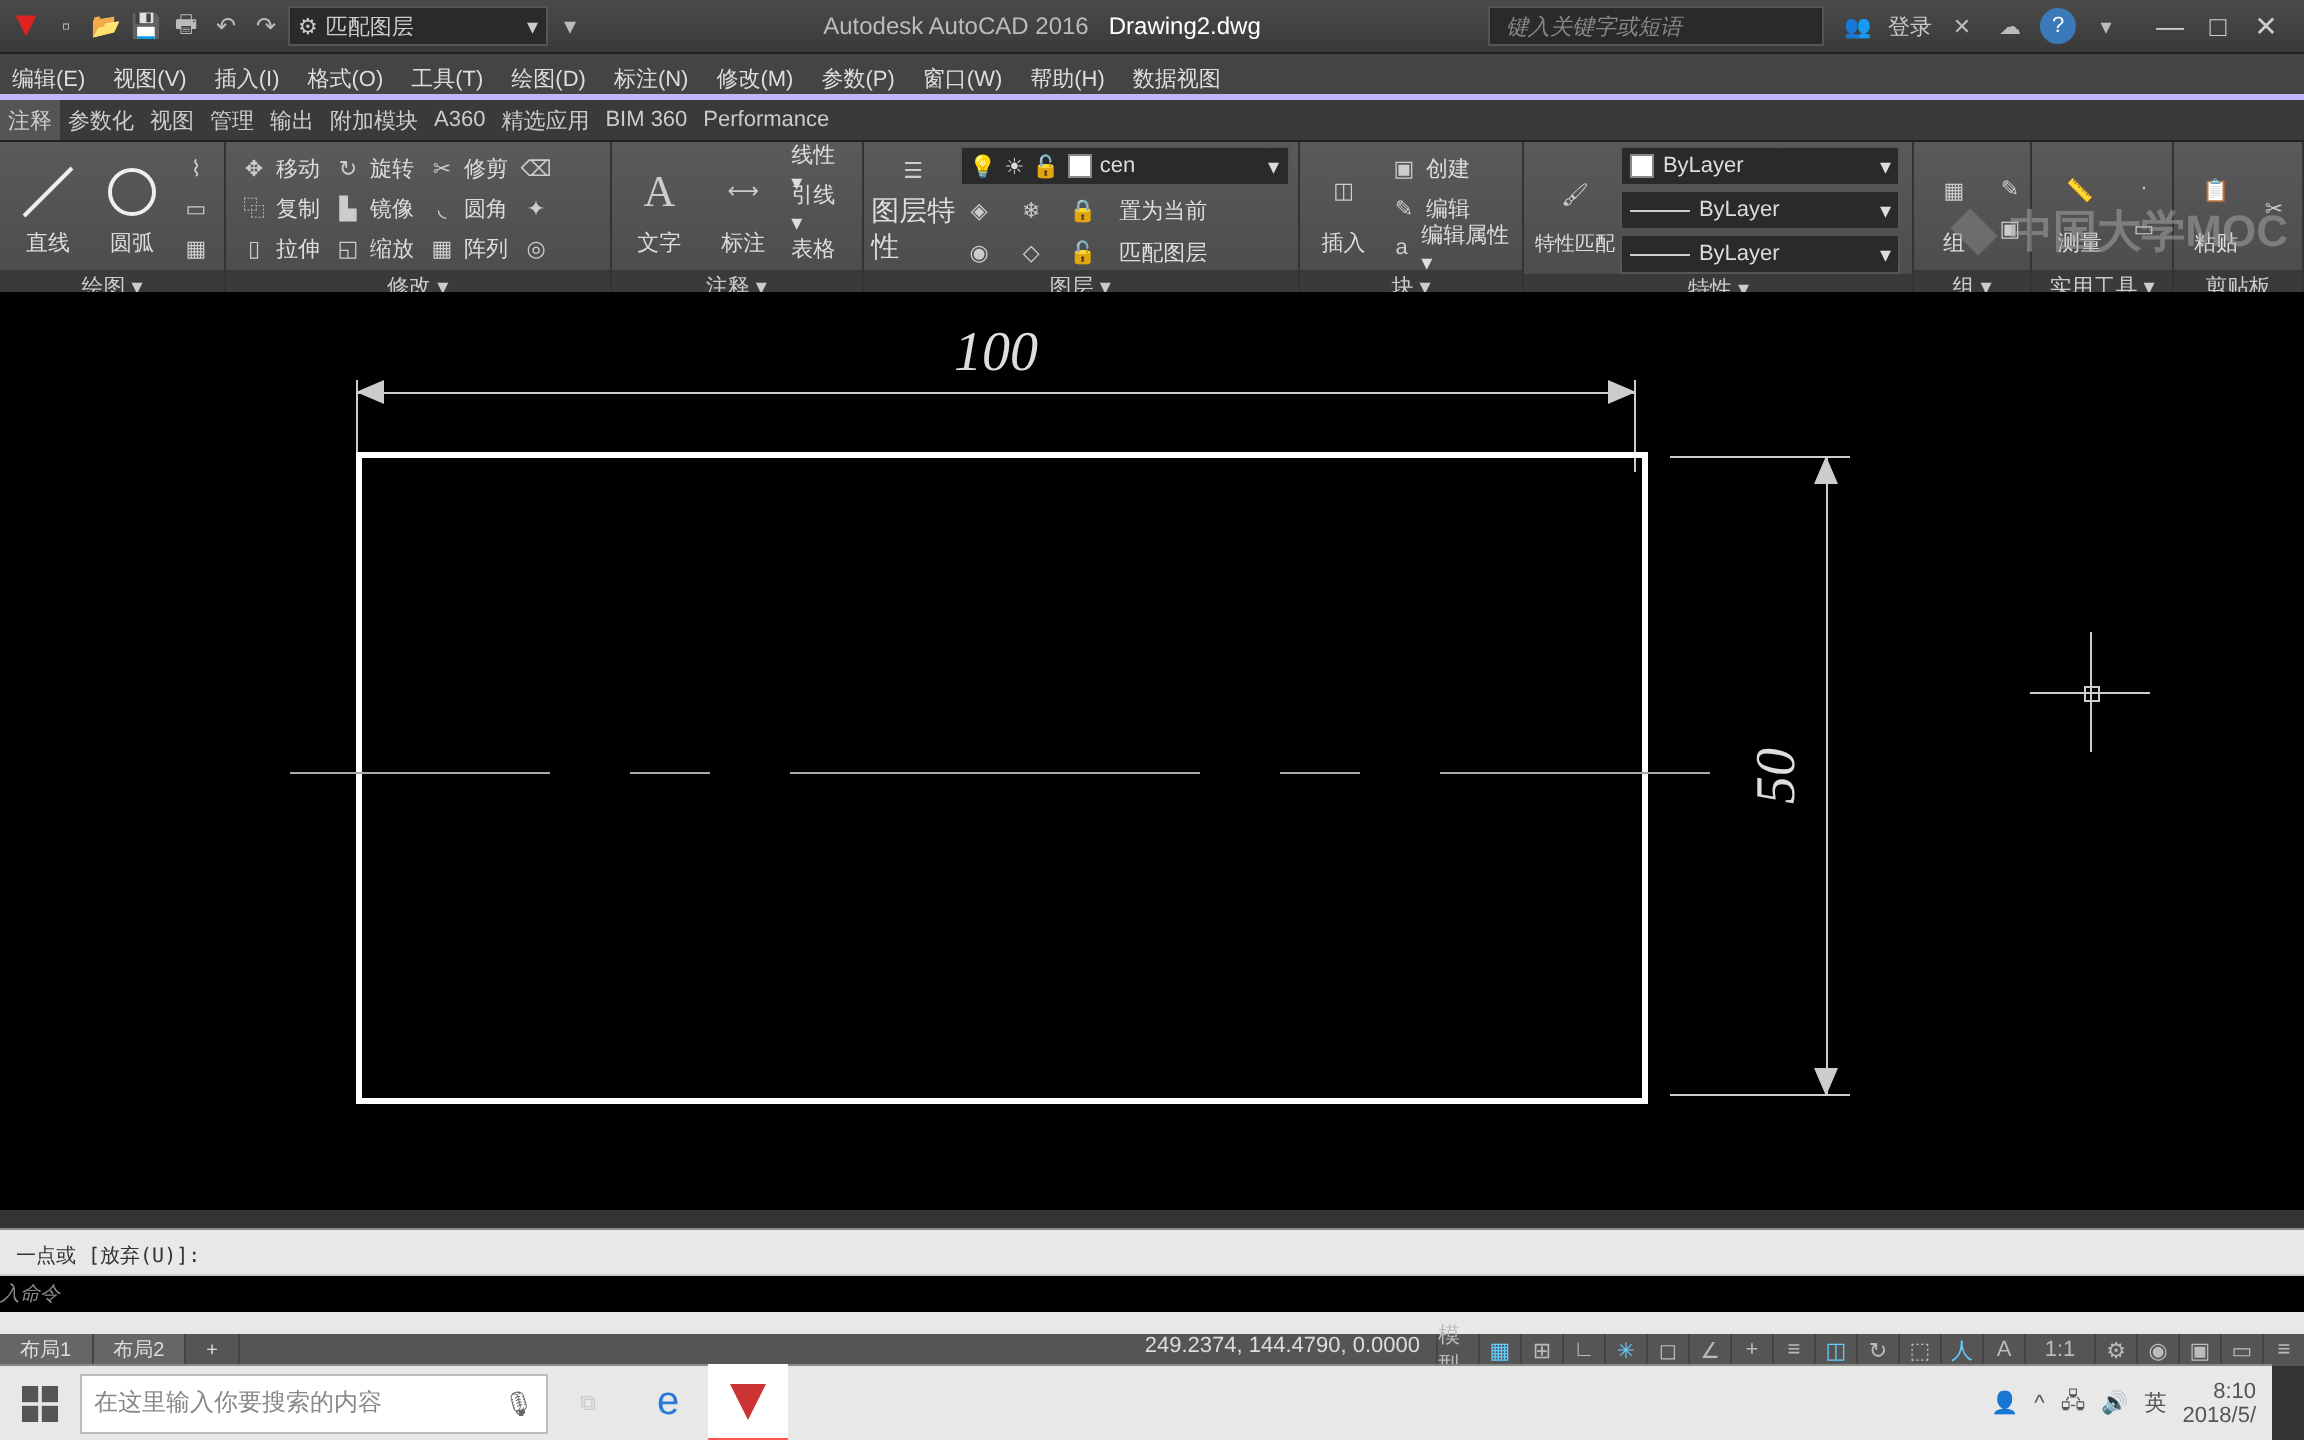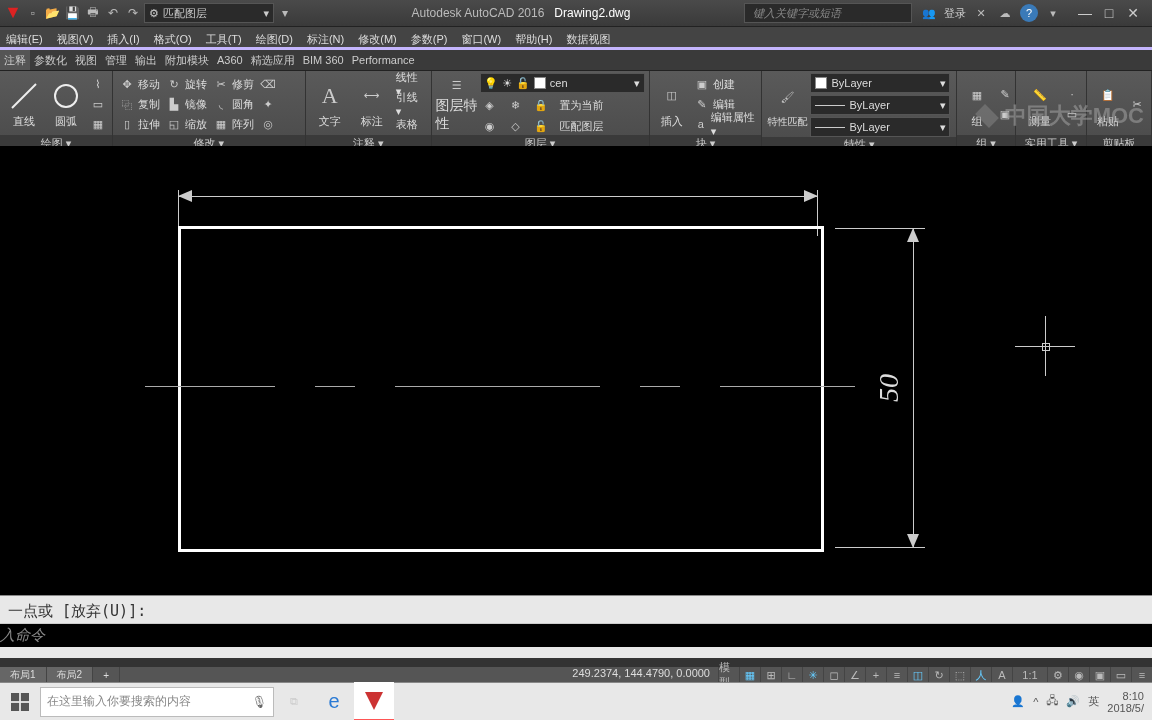--- a/index.html
+++ b/index.html
@@ -61,35 +61,35 @@
 .dim-v .arrT{position:absolute;left:72px;top:0;width:0;height:0;border-left:6px solid transparent;border-right:6px solid transparent;border-bottom:14px solid #ccc}
 .dim-v .arrB{position:absolute;left:72px;bottom:0;width:0;height:0;border-left:6px solid transparent;border-right:6px solid transparent;border-top:14px solid #ccc}
 .dim-v .ext{position:absolute;left:0;width:90px;border-top:1px solid #ccc}
 .dim-v .txt{position:absolute;left:40px;top:50%;transform:translateY(-50%) rotate(-90deg);font-style:italic;font-size:28px;color:#ddd;font-family:"Times New Roman",serif}
 
 .crosshair{position:absolute;left:1015px;top:170px;width:60px;height:60px;pointer-events:none}
 .crosshair .h{position:absolute;top:30px;left:0;right:0;border-top:1px solid #ccc}
 .crosshair .v{position:absolute;left:30px;top:0;bottom:0;border-left:1px solid #ccc}
 .crosshair .box{position:absolute;left:27px;top:27px;width:6px;height:6px;border:1px solid #ccc}
 
-.cmdline{position:absolute;left:0;right:0;bottom:62px;height:62px;background:#e8e8e8;color:#333;font-size:15px;border-top:1px solid #888}
+.cmdline{position:absolute;left:0;right:0;bottom:43px;height:62px;background:#e8e8e8;color:#333;font-size:10px;border-top:1px solid #888}
 .cmdline .hist{padding:6px 8px 2px 8px;font-family:SimSun,monospace}
 .cmdline .input{padding:2px 0;color:#888;font-style:italic;font-family:SimSun,monospace;background:#000000;border-top:1px solid #ccc}
 
 .layout-tabs{position:absolute;left:0;right:0;bottom:37px;height:16px;background:#555;display:flex;align-items:center;font-size:10px}
 .layout-tabs .tab{padding:0 10px;background:#666;border-right:1px solid #444;color:#ddd;height:100%;display:flex;align-items:center}
 .layout-tabs .tab.plus{background:#555}
 
 .statusbar{position:absolute;left:0;right:0;bottom:37px;height:16px;display:flex;align-items:flex-start;justify-content:flex-end;font-size:11px;color:#ddd;pointer-events:none}
 .statusbar>*{pointer-events:auto}
 .statusbar .coords{color:#ddd;margin-right:8px}
 .statusbar .sb{width:20px;height:16px;display:flex;align-items:center;justify-content:center;color:#bbb;border-left:1px solid #444}
 .statusbar .sb.on{color:#6cf}
 
-.taskbar{position:absolute;left:0;right:0;bottom:0;height:37px;background:#e8e8e8;display:flex;align-items:center;border-top:1px solid #888}
+.taskbar{position:absolute;left:0;right:16px;bottom:0;height:37px;background:#e8e8e8;display:flex;align-items:center;border-top:1px solid #888}
 .start{width:40px;height:37px;display:flex;align-items:center;justify-content:center}
 .start svg{width:18px;height:18px}
 .searchbox{flex:0 0 220px;height:28px;background:#fff;border:1px solid #bbb;display:flex;align-items:center;padding:0 6px;color:#888;font-size:12px;gap:6px}
 .searchbox .mic{margin-left:auto;color:#666}
 .tb-btn{width:40px;height:37px;display:flex;align-items:center;justify-content:center}
 .tb-btn.active{background:#fff;border-bottom:2px solid #f55}
 .tray{margin-left:auto;display:flex;align-items:center;gap:8px;padding:0 8px;font-size:11px;color:#555}
 .tray .clock{text-align:right;line-height:12px}
 </style>
 </head>
@@ -437,20 +437,21 @@
   </div>
 </div>
 
 <div class="canvas">
   <div class="dim-h">
     <div class="ext" style="left:0"></div>
     <div class="ext" style="right:0"></div>
     <div class="line"></div>
     <div class="arrL"></div>
     <div class="arrR"></div>
+    <div class="txt">100</div>
   </div>
   <div class="rect"></div>
   <div class="center-line">
     <span style="left:0;width:130px"></span>
     <span style="left:170px;width:40px"></span>
     <span style="left:250px;width:205px"></span>
     <span style="left:495px;width:40px"></span>
     <span style="left:575px;width:135px"></span>
   </div>
   <div class="dim-v">

